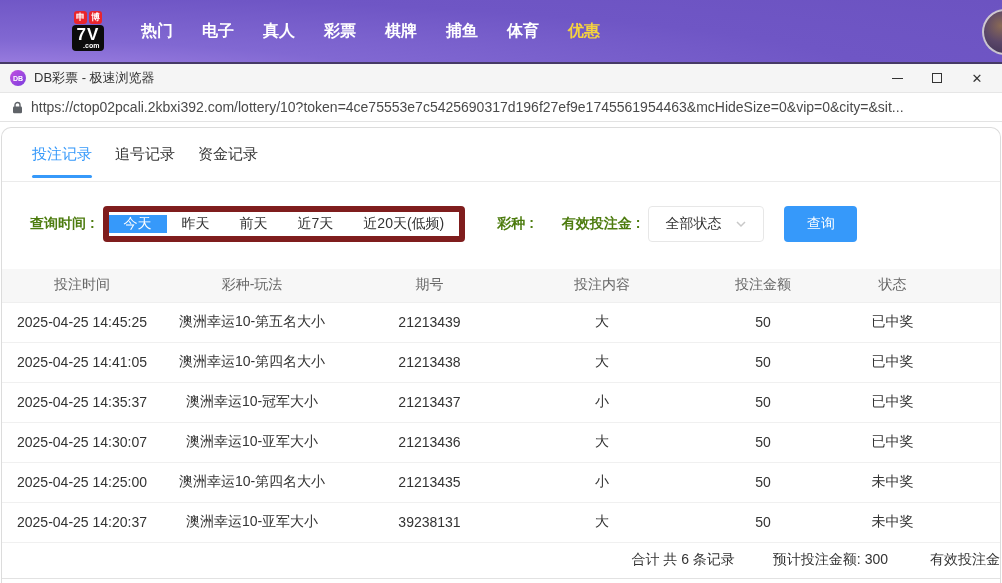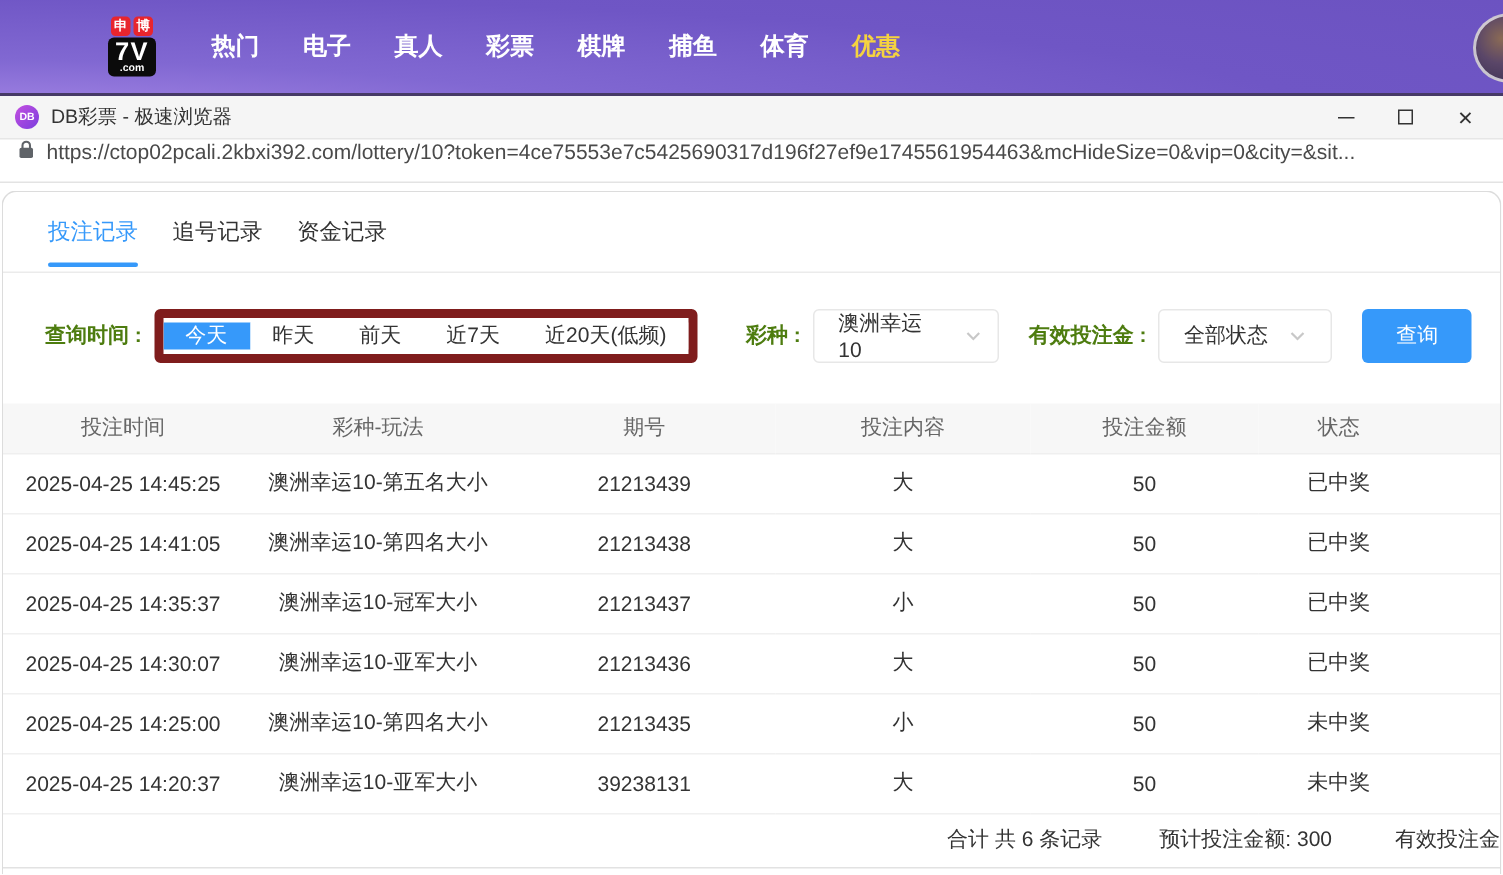--- a/index.html
+++ b/index.html
@@ -8,21 +8,21 @@
 
   
   .site-header { height:62px; display:flex; align-items:center; padding-left:57px;
     background:radial-gradient(150% 220% at -5% 130%, #a98ae8 0%, #8168d2 30%, #6f56c5 62%, #6b52c0 100%);
     position:relative; overflow:hidden; }
   .logo { display:flex; flex-direction:column; align-items:center; width:62px; line-height:1; }
   .logo-row { display:flex; gap:2px; margin-bottom:1px; }
   .logo-sq { width:13px; height:13px; background:#e8252d; color:#fff; border-radius:3px;
     font-size:9px; display:flex; align-items:center; justify-content:center; font-weight:bold; }
   .logo-main { background:#0b0b0b; color:#fff; border-radius:4px; padding:1px 5px 2px;
-    display:flex; flex-direction:column; align-items:center; }
+    display:flex; flex-direction:column; align-items:flex-end; }
   .logo-7v { font-size:17px; font-weight:bold; letter-spacing:1px; }
   .logo-com { font-size:7px; font-weight:bold; margin-top:-1px; }
   .nav { display:flex; margin-left:22px; gap:29px; }
   .nav-item { color:#fff; font-size:16px; font-weight:bold; text-decoration:none; cursor:pointer; }
   .nav-item.highlight { color:var(--highlight-yellow,#f5d33f); }
   .avatar { position:absolute; right:-26px; top:9px; width:46px; height:46px; border-radius:50%;
     border:2px solid rgba(255,255,255,.7);
     background:radial-gradient(circle at 40% 35%, #8a6a55 0%, #5a4668 45%, #372c4e 100%); }
 
   
@@ -31,21 +31,21 @@
   .favicon { width:16px; height:16px; border-radius:50%; background:linear-gradient(135deg,#c44fe0,#7a3ede);
     color:#fff; font-size:7px; font-weight:bold; display:flex; align-items:center; justify-content:center; }
   .wtitle { font-size:13px; color:#333; margin-left:8px; flex:1; }
   .wcontrols { display:flex; align-items:center; gap:26px; padding-right:8px; }
   .wbtn { width:14px; height:14px; display:flex; align-items:center; justify-content:center; cursor:pointer; }
   .ic-min { width:11px; height:0; border-top:1.4px solid #333; display:block; }
   .ic-max { width:10px; height:10px; border:1.4px solid #333; display:block; }
   .ic-close { font-size:13px; color:#333; line-height:1; }
 
   .urlbar { height:30px; background:#fff; border-top:1px solid #e6e6e6; border-bottom:1px solid #e3e3e3;
-    display:flex; padding:0 12px; }
+    display:flex; align-items:center; padding:0 12px; }
   .lock { margin-right:8px; display:flex; }
   .url-text { font-size:14px; color:#4a4a4a; white-space:nowrap; overflow:hidden; }
 
   
   .content { height:461px; background:#fff; padding-top:5px; }
   .panel { height:456px; margin:0 1px; border:1px solid #dcdcdc; border-bottom:none;
     border-radius:10px 10px 0 0; background:#fff; overflow:hidden; }
 
   .tabs { height:54px; display:flex; align-items:center; padding-left:30px; gap:23px;
     border-bottom:1px solid #ebebeb; }
@@ -157,26 +157,20 @@
         <span class="flabel">查询时间 :</span>
         <div class="time-group">
           <span class="time-opt active">今天</span>
           <span class="time-opt">昨天</span>
           <span class="time-opt">前天</span>
           <span class="time-opt">近7天</span>
           <span class="time-opt">近20天(低频)</span>
         </div>
         <span class="gap30"></span>
         <span class="flabel">彩种 :</span>
-        <div class="select sel-lottery">
-          <span class="val">澳洲幸运10</span>
-          <svg width="12" height="12" viewBox="0 0 12 12">
-              <path d="M2 4l4 4 4-4" stroke="#c8c8c8" stroke-width="1.5" fill="none"></path>
-            </svg>
-        </div>
         <span class="gap20"></span>
         <span class="flabel">有效投注金 :</span>
         <div class="select sel-status">
           <span class="val">全部状态</span>
           <svg width="12" height="12" viewBox="0 0 12 12">
               <path d="M2 4l4 4 4-4" stroke="#c8c8c8" stroke-width="1.5" fill="none"></path>
             </svg>
         </div>
         <button class="query-btn">查询</button>
       </div>

